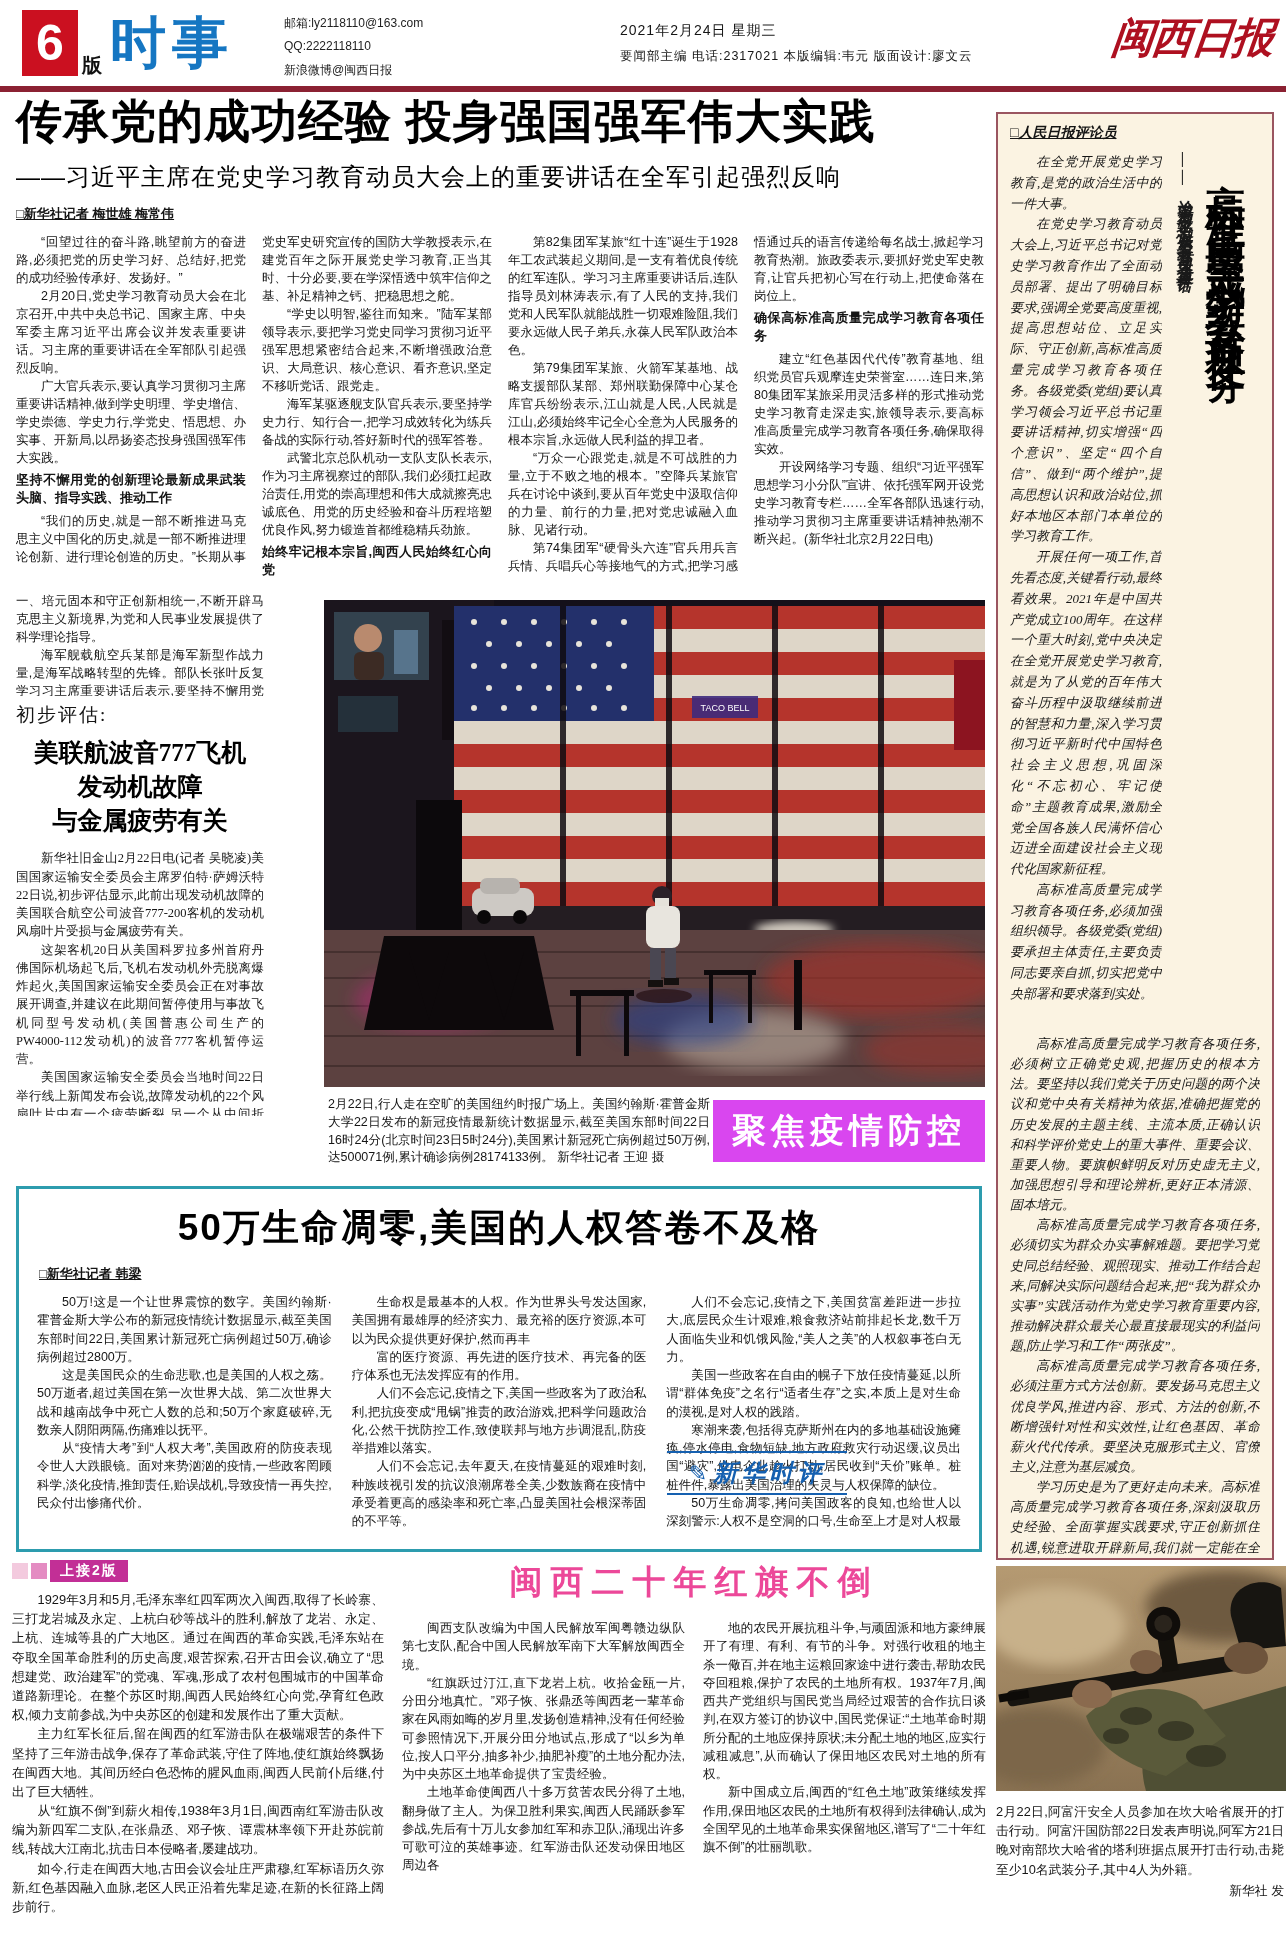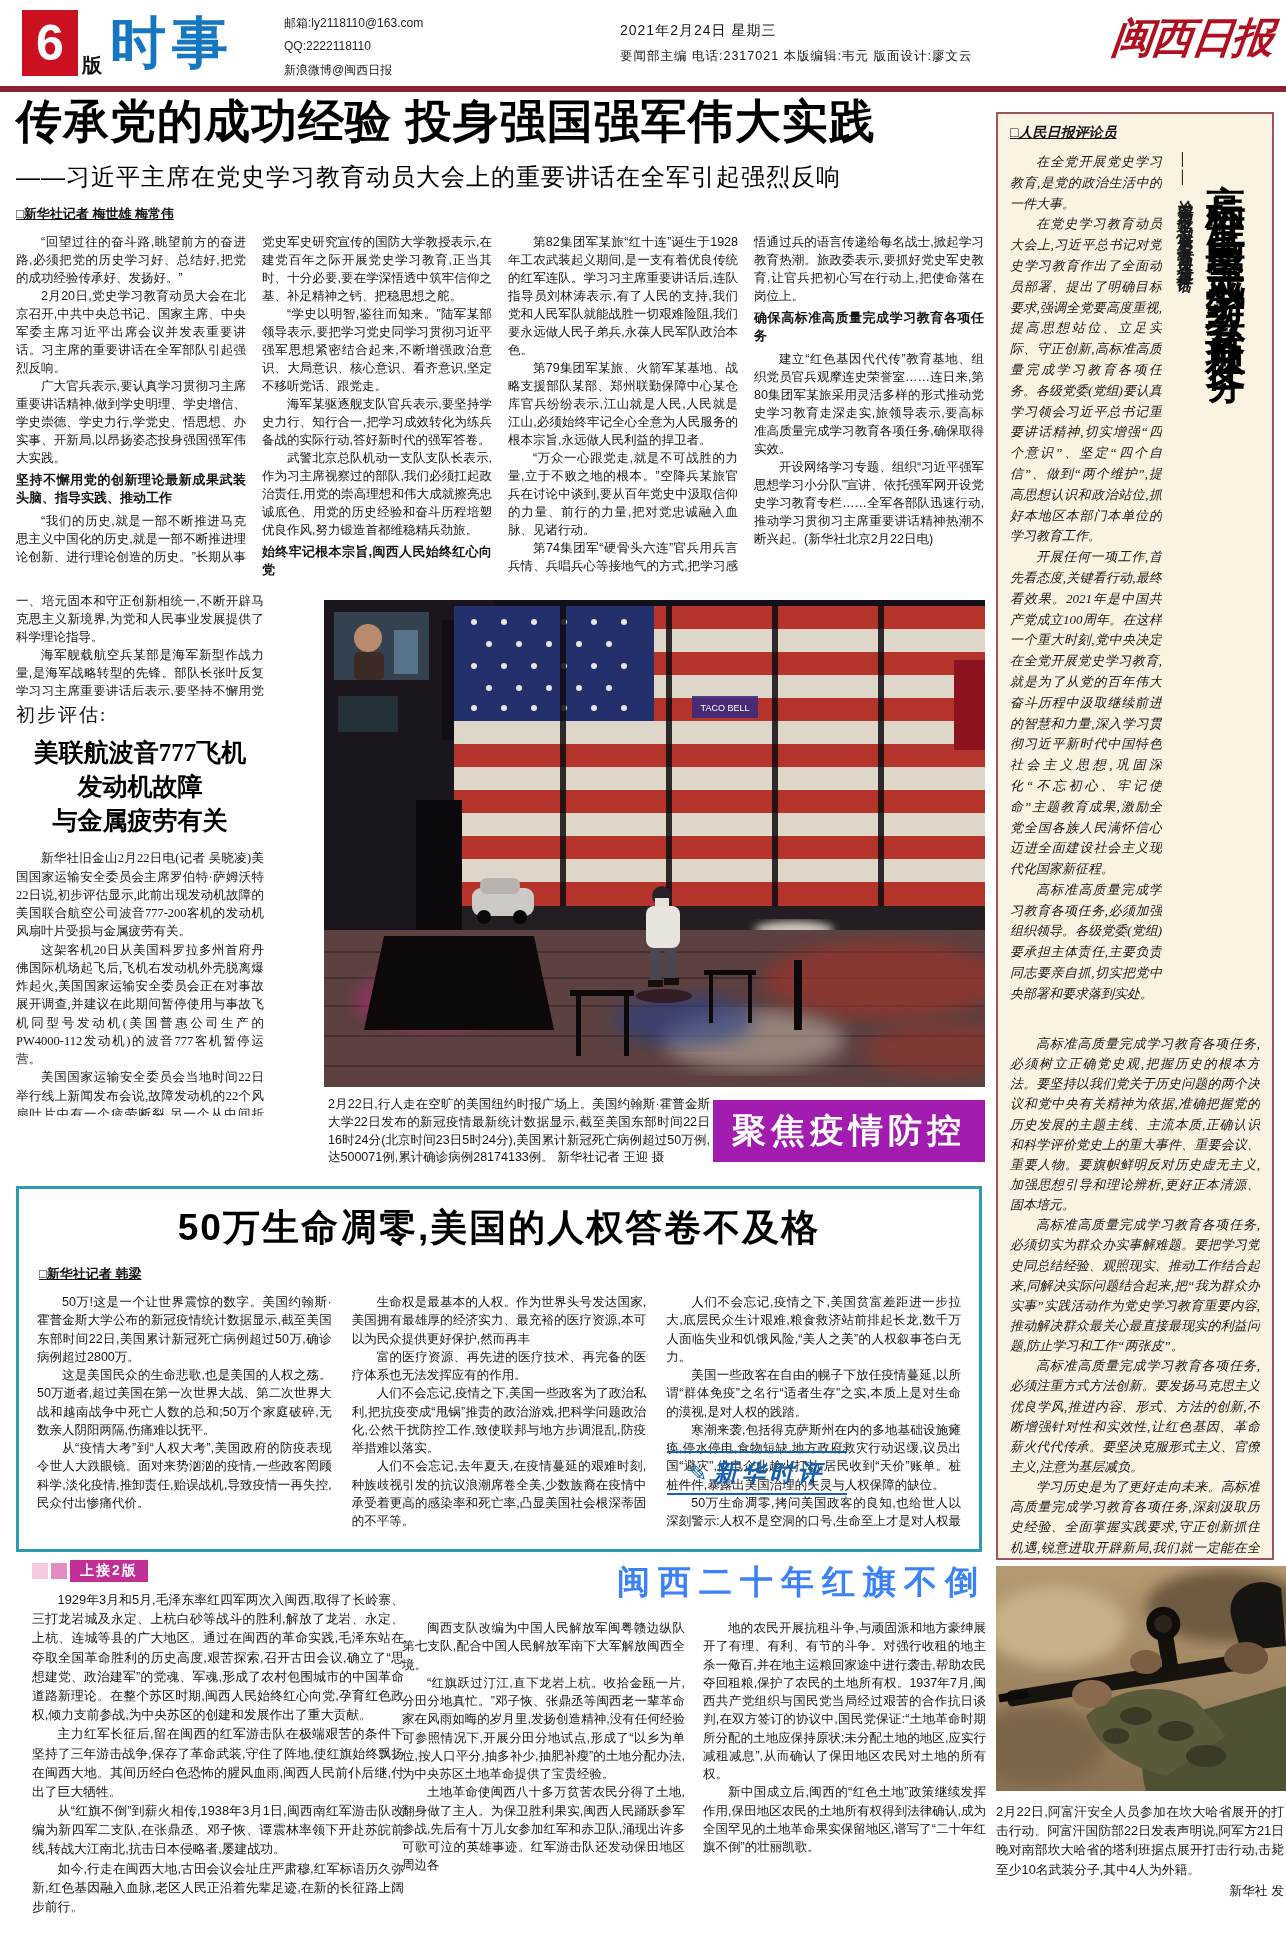--- a/index.html
+++ b/index.html
@@ -36,21 +36,21 @@
   .eval{position:absolute;left:16px;top:702px;width:248px;height:414px;overflow:hidden;font-family:Liberation Serif, serif;}
   .eval-kicker{font-size:19px;letter-spacing:2px;}
   .eval-headline{margin-top:8px;text-align:center;font-size:25px;font-weight:bold;line-height:1.35;color:#000;}
   .eval-headline p{margin:0;text-indent:0;}
   .eval-body{margin-top:12px;font-size:12.5px;line-height:1.46;}
   
   .photo-main{position:absolute;left:324px;top:600px;width:661px;height:487px;background:#14101a;overflow:hidden;}
   .caption-row{position:absolute;left:324px;top:1096px;width:661px;height:70px;}
   .caption-text{position:absolute;left:4px;top:0;width:382px;font-size:12.5px;line-height:1.42;text-align:justify;}
   .caption-credit{white-space:nowrap;}
-  .badge{position:absolute;right:0;top:4px;width:272px;height:62px;background:#a21caf;color:#fff;
+  .badge{position:absolute;right:0;top:4px;width:272px;height:62px;background:#d946ef;color:#fff;
          display:flex;align-items:center;justify-content:center;font-size:34px;font-weight:bold;letter-spacing:5px;}
   
   .commentary{position:absolute;left:996px;top:112px;width:278px;height:1448px;background:#fbf3e2;
               border:2px solid #9a5560;box-sizing:border-box;overflow:hidden;padding:10px 12px;}
   .kai{font-family:"Liberation Serif",serif;font-style:italic;}
   .c-byline{font-size:14px;font-weight:bold;text-decoration:underline;}
   .c-upper{display:flex;margin-top:10px;height:872px;overflow:hidden;}
   .c-body{width:152px;font-size:13px;line-height:1.6;text-align:justify;overflow:hidden;}
   .c-subtitle{writing-mode:vertical-rl;font-size:15px;letter-spacing:3px;margin-left:12px;height:860px;color:#1a1a1a;font-weight:bold;}
   .c-title{writing-mode:vertical-rl;font-size:40px;font-weight:bold;letter-spacing:12px;margin-left:6px;height:868px;color:#000;font-style:normal;font-family:"Liberation Sans",sans-serif;}
@@ -59,29 +59,29 @@
   .hr-box{position:absolute;left:16px;top:1186px;width:966px;height:366px;border:3px solid #2d9cae;box-sizing:border-box;background:#fff;overflow:hidden;}
   .hr-headline{margin-top:14px;text-align:center;font-size:37px;font-weight:bold;letter-spacing:2px;color:#000;}
   .hr-byline{margin:12px 0 0 20px;font-size:13px;font-weight:bold;text-decoration:underline;}
   .cols3{margin:10px 18px 0;column-count:3;column-gap:20px;height:240px;overflow:hidden;
          font-size:12.5px;line-height:1.46;}
   .xh-logo{position:absolute;left:648px;top:262px;width:180px;text-align:center;
            border-top:2px solid #1560b0;border-bottom:2px solid #1560b0;padding:4px 0;color:#1560b0;}
   .xh-logo .txt{font-size:24px;font-weight:bold;font-style:italic;letter-spacing:4px;}
   .xh-logo .pen{font-size:22px;margin-right:6px;font-style:normal;}
   
-  .cont-art{position:absolute;left:32px;top:1560px;width:372px;height:392px;overflow:hidden;}
+  .cont-art{position:absolute;left:12px;top:1560px;width:372px;height:392px;overflow:hidden;}
   .cont-tag-row{display:flex;align-items:center;height:22px;margin-bottom:8px;}
   .tag-sq{width:16px;height:16px;margin-right:3px;}
   .sq1{background:#f3cade;}.sq2{background:#e48cc2;}
   .cont-tag{background:#c22f96;color:#fff;font-size:14px;font-weight:bold;padding:2px 10px;letter-spacing:2px;}
   .cont-body{font-size:12.8px;line-height:1.5;}
   
   .minxi{position:absolute;left:402px;top:1560px;width:584px;height:392px;overflow:hidden;}
-  .minxi-headline{text-align:right;font-size:33px;font-weight:bold;letter-spacing:8px;color:#3b82f6;}
+  .minxi-headline{text-align:center;font-size:33px;font-weight:bold;letter-spacing:8px;color:#ec4899;}
   .cols2{margin-top:14px;column-count:2;column-gap:18px;height:330px;overflow:hidden;
          font-size:12.5px;line-height:1.46;}
   
   .photo-soldier{position:absolute;left:996px;top:1566px;width:290px;height:225px;overflow:hidden;background:#a78e66;}
   .soldier-cap{position:absolute;left:996px;top:1802px;width:288px;font-size:12.8px;line-height:1.5;text-align:justify;}
   .soldier-credit{text-align:right;margin-top:2px;font-size:12.8px;}
 </style>
 </head>
 <body>
 

